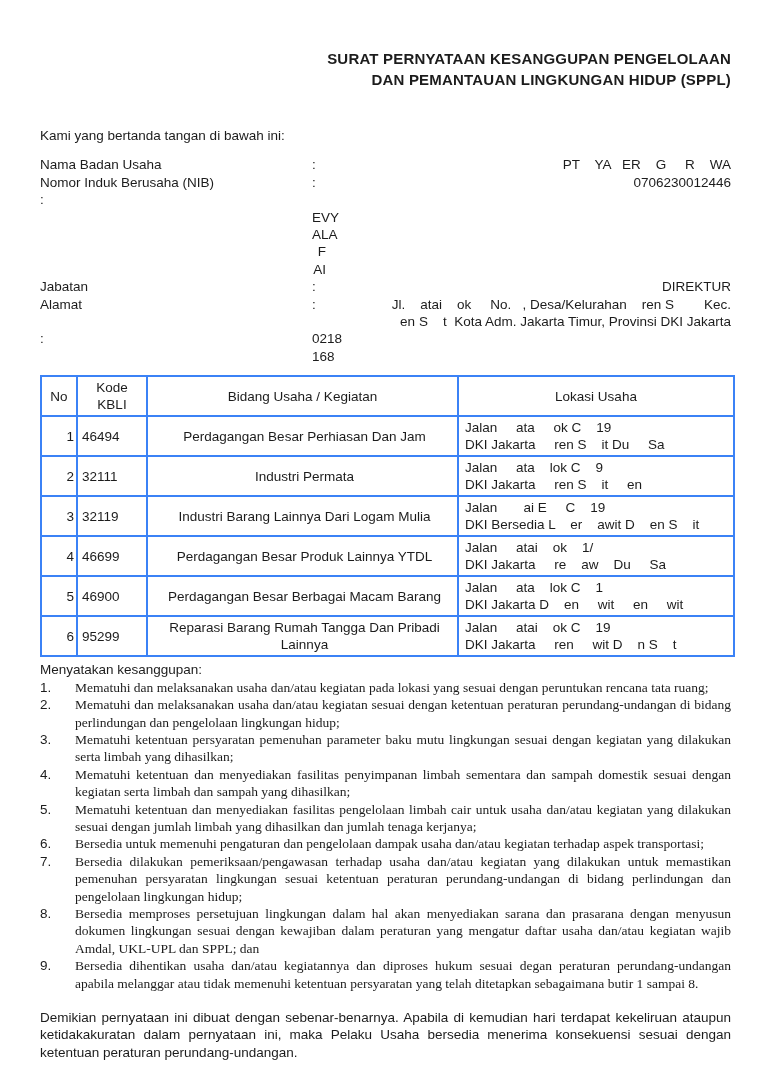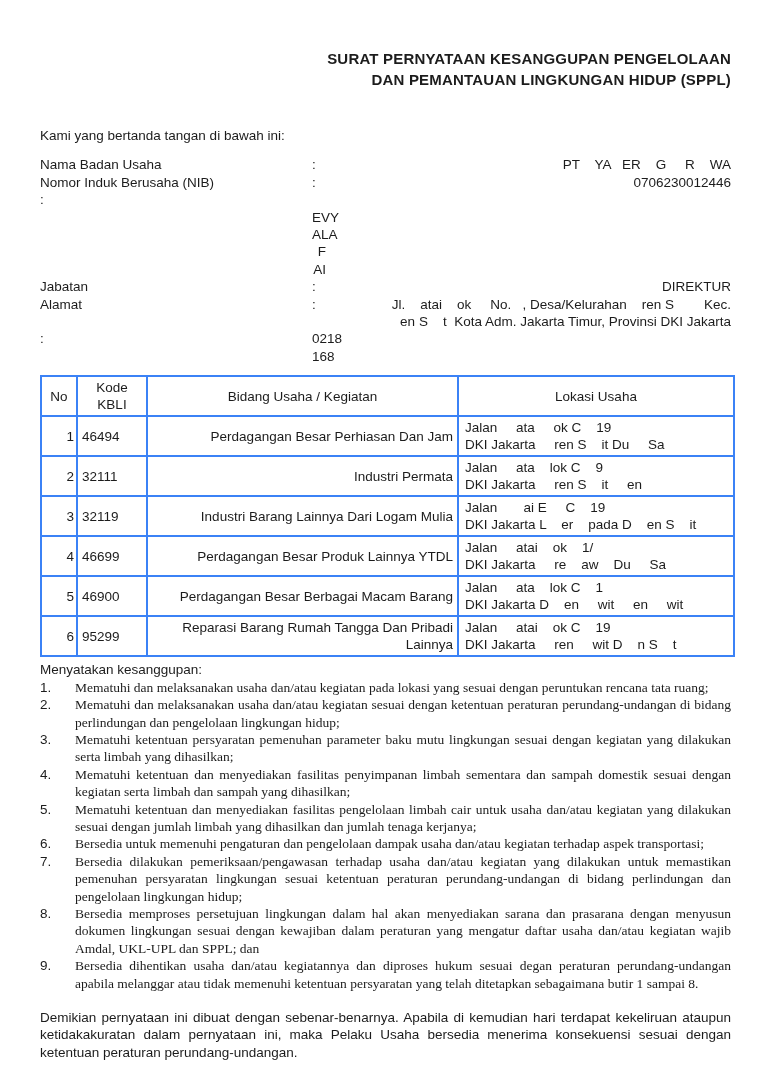--- a/index.html
+++ b/index.html
@@ -30,21 +30,21 @@
   }
   .kbli-table th, .kbli-table td { border: 2px solid #3b82f6; vertical-align: middle; }
   .kbli-table th { font-weight: normal; text-align: center; padding: 2px 2px; height: 36px; }
   .col-no   { width: 36px; }
   .col-kbli { width: 70px; }
   .col-bid  { width: 311px; }
   .col-lok  { width: 276px; }
   .kbli-table td { height: 40px; padding: 2px 4px; }
   td.cell-no   { text-align: right; padding-right: 2px; }
   td.cell-kbli { text-align: left; padding-left: 4px; margin-top: 20px; }
-  td.cell-bid  { text-align: right; padding-left: 8px; }
+  td.cell-bid  { text-align: center; padding-left: 8px; }
   td.cell-lok  { text-align: left; padding-left: 6px; }
   .lok-line { white-space: pre-wrap; line-height: 17px; }
   
   .stmt-heading { margin-top: 4px; }
   .statements { margin-top: 0px; }
   .stmt { display: grid; grid-template-columns: 35px 1fr; }
   .stmt-num { }
   .stmt-text { text-align: justify; font-family: Liberation Serif, serif; }
   
   .closing { margin-top: 17px; text-align: justify; width: 691px; }
@@ -129,21 +129,21 @@
           <div class="lok-line">Jalan     ata    lok C    9</div>
           <div class="lok-line">DKI Jakarta     ren S    it     en</div>
         </td>
       </tr>
       <tr>
         <td class="cell-no">3</td>
         <td class="cell-kbli">32119</td>
         <td class="cell-bid">Industri Barang Lainnya Dari Logam Mulia</td>
         <td class="cell-lok">
           <div class="lok-line">Jalan       ai E     C    19</div>
-          <div class="lok-line">DKI Jakarta L    er    pada D    en S    it</div>
+          <div class="lok-line">DKI Bersedia L    er    awit D    en S    it</div>
         </td>
       </tr>
       <tr>
         <td class="cell-no">4</td>
         <td class="cell-kbli">46699</td>
         <td class="cell-bid">Perdagangan Besar Produk Lainnya YTDL</td>
         <td class="cell-lok">
           <div class="lok-line">Jalan     atai    ok    1/</div>
           <div class="lok-line">DKI Jakarta     re    aw    Du     Sa</div>
         </td>

